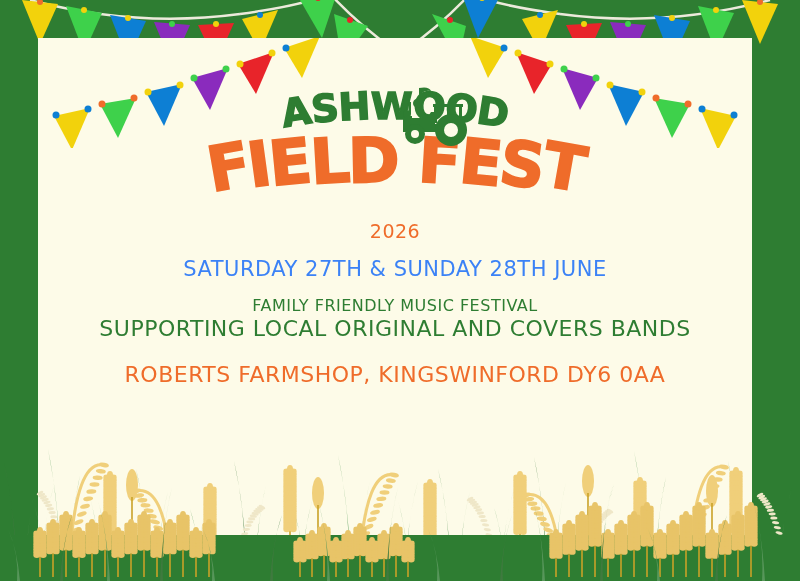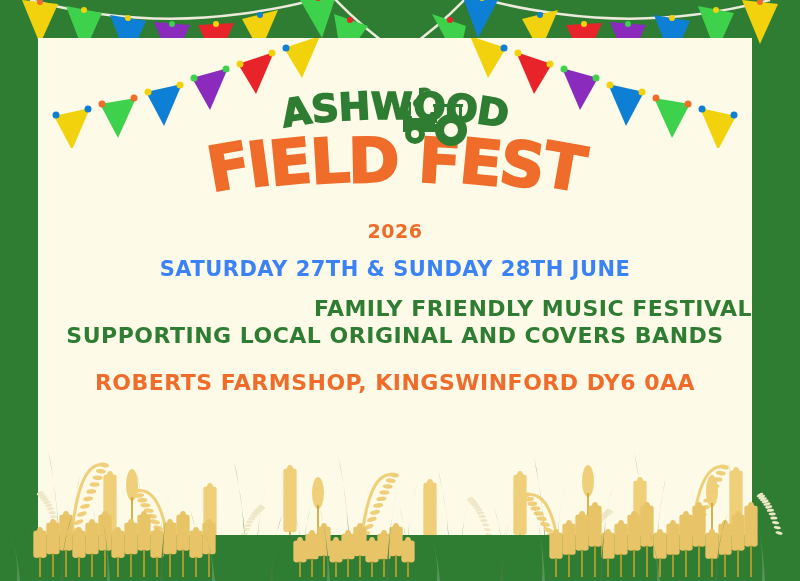--- a/index.html
+++ b/index.html
@@ -34,26 +34,26 @@
     font-family:"DejaVu Sans", sans-serif;
     font-weight:bold;font-size:62px;color:#ef6c2a;
     letter-spacing:-3px;
     -webkit-text-stroke:2px #ef6c2a;
     transform:scaleY(1.18);
   }
   #tractor{position:absolute;left:50%;margin-left:-2px;top:-4px;}
 
   
   #info{position:absolute;left:0;right:0;top:182px;text-align:center;}
-  .line{font-family:"DejaVu Sans", sans-serif;font-weight:bold;letter-spacing:.5px;}
+  .line{font-family:"DejaVu Sans", sans-serif;font-weight:normal;letter-spacing:.5px;}
   .yr{font-size:19px;color:#ef6c2a;margin-bottom:15px;}
   .dates{font-size:21px;color:#3b82f6;margin-bottom:15px;}
   .times{font-size:25px;color:#2e7d32;margin-bottom:17px;}
   .place{font-size:22px;color:#ef6c2a;margin-bottom:21px;}
-  .desc1{font-size:22px;color:#2e7d32;line-height:1.22;text-align:right;}
+  .desc1{font-size:16px;color:#2e7d32;line-height:1.22;}
   .desc2{font-size:22px;color:#2e7d32;line-height:1.22;margin-bottom:20px;}
   .addr{font-size:22px;color:#ef6c2a;margin-top:4px;}
 
   
   #field{position:absolute;left:0;bottom:0;width:800px;height:150px;}
 </style>
 </head>
 <body>
 
 <div id="poster">

